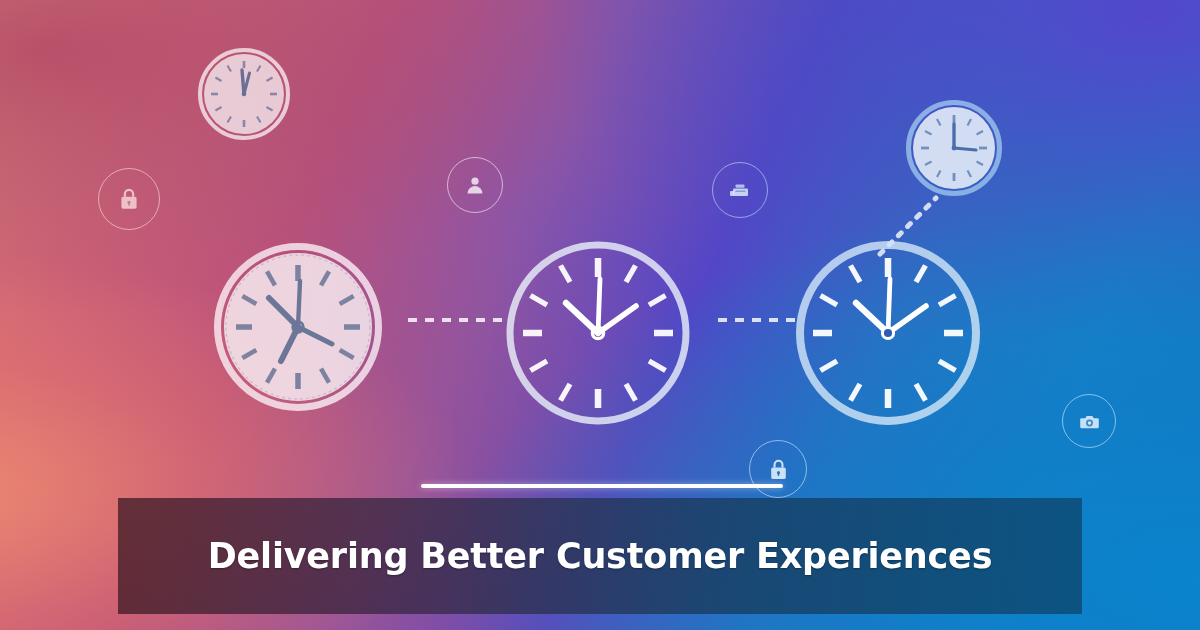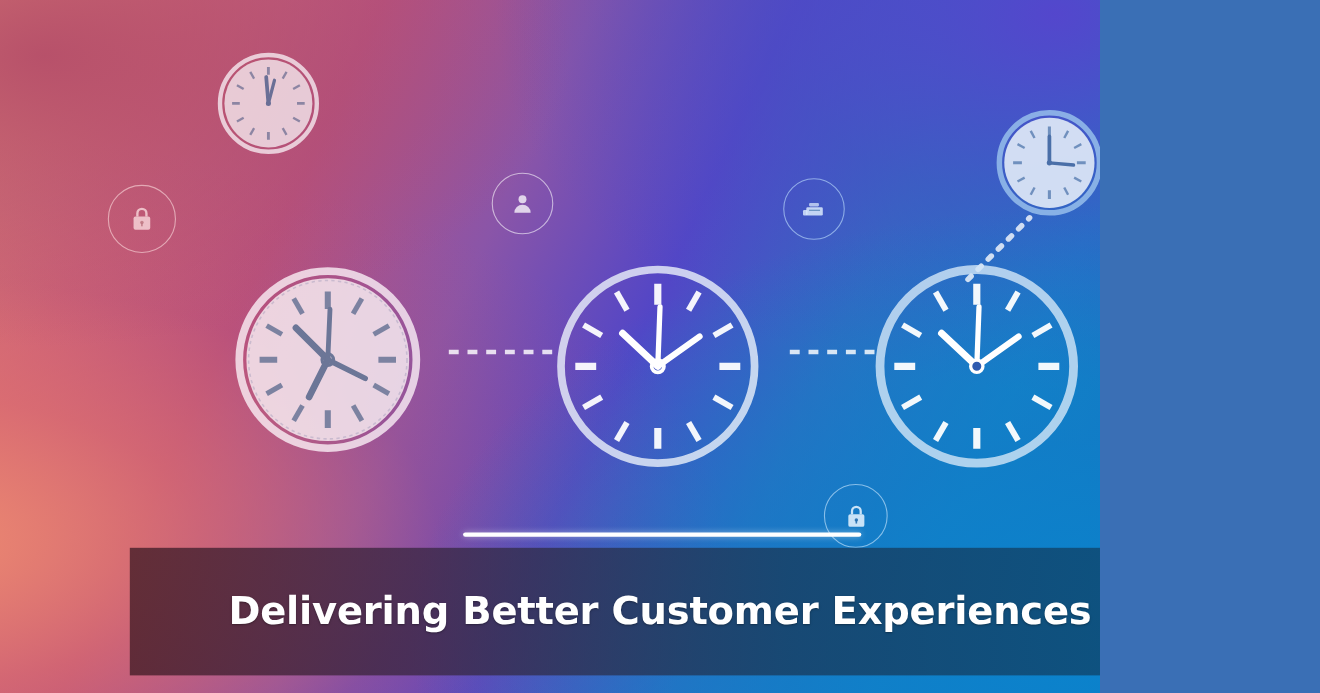--- a/index.html
+++ b/index.html
@@ -1,21 +1,21 @@
 <!DOCTYPE html>
 <html><head>
 <meta charset="utf-8">
 <style>
   html,body{margin:0;padding:0;}
   body{
     width:1200px;height:630px;overflow:hidden;
     font-family:"Liberation Sans",sans-serif;
     background:#3a6fb5;
   }
-  .stage{position:relative;width:1000px;height:630px;overflow:hidden;}
+  .stage{position:relative;width:1200px;height:630px;overflow:hidden;}
 
   
   .bg-base{
     position:absolute;inset:0;
     background:linear-gradient(115deg,
        #e98a74 0%,
        #d2687a 14%,
        #b9527f 27%,
        #8a55a8 42%,
        #5346c6 56%,

